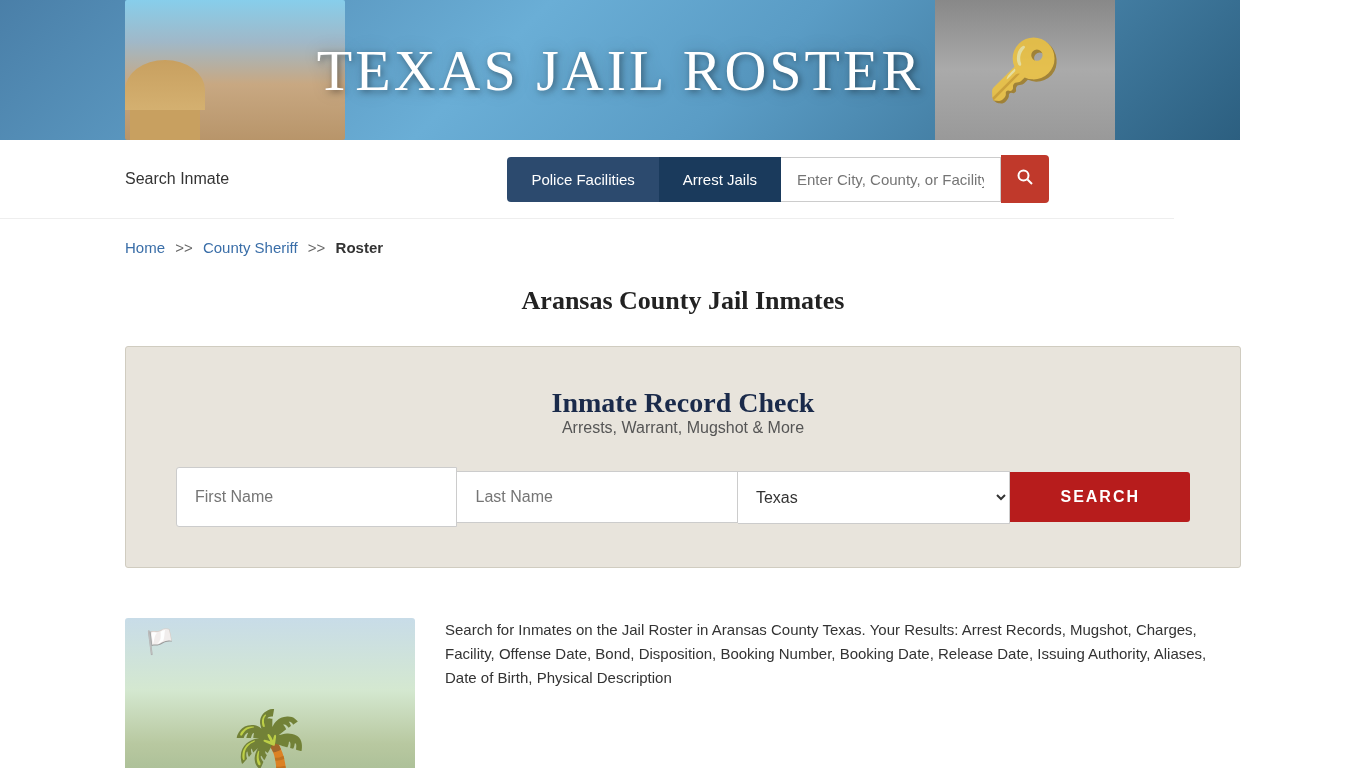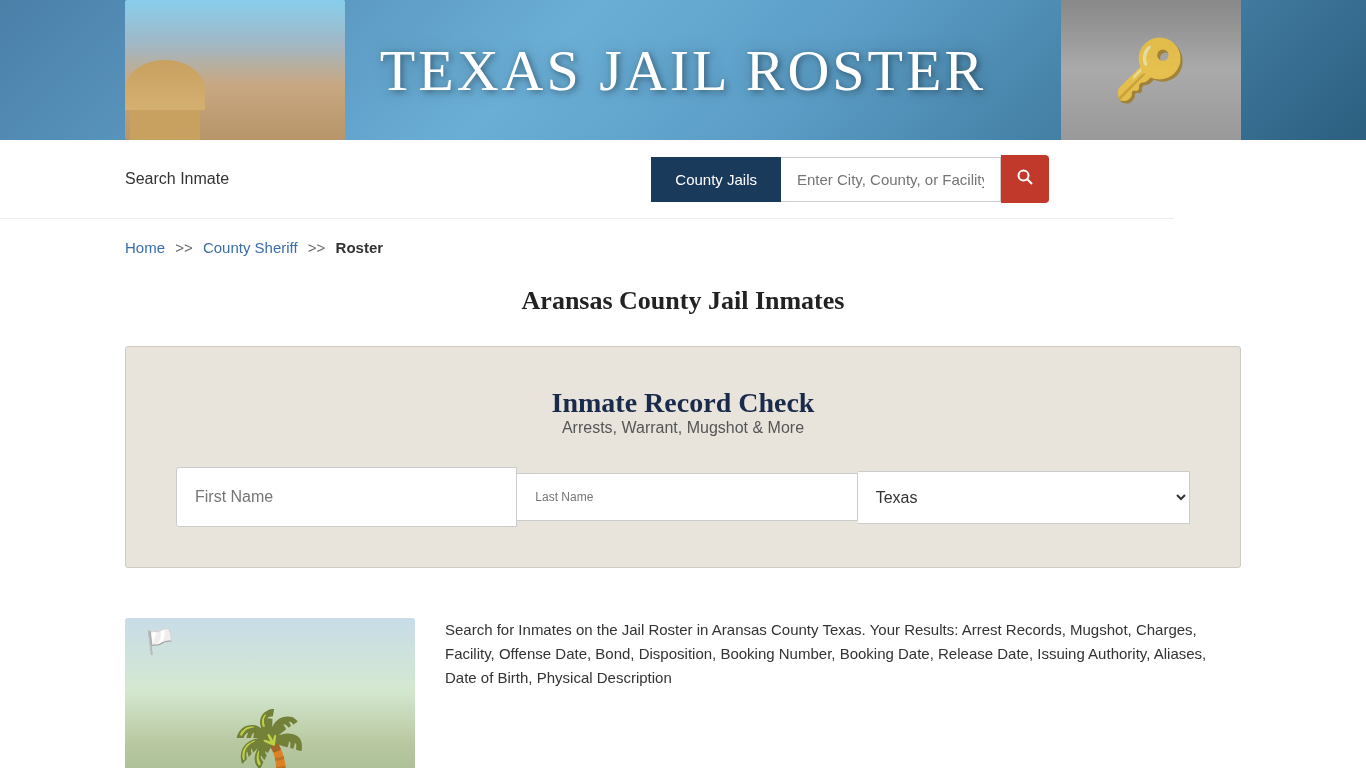--- a/index.html
+++ b/index.html
@@ -1,20 +1,20 @@
 <!DOCTYPE html>
 <html><head>
   <meta charset="utf-8">
   <style>
     * { margin: 0; padding: 0; box-sizing: border-box; }
     body { font-family: Georgia, 'Times New Roman', serif; background: #fff; width: 1366px; min-height: 768px; overflow-x: hidden; }
 
     
     .header-banner {
-      width: 1366px;
+      width: 1240px;
       height: 140px;
       background: linear-gradient(135deg, #4a7fa8 0%, #6aaed6 40%, #5a9cc5 60%, #2c5f80 100%);
       position: relative;
       overflow: hidden;
       display: flex;
       align-items: center;
       justify-content: center;
     }
     .header-banner .capitol-img {
       position: absolute;
@@ -190,21 +190,21 @@
       color: #999;
       outline: none;
       background: #fff;
       border-radius: 3px 0 0 3px;
     }
     .inmate-last-name {
       flex: 1;
       border: 1px solid #ccc;
       border-left: none;
       padding: 16px 18px;
-      font-size: 12px;
+      font-size: 16px;
       font-family: Arial, sans-serif;
       color: #999;
       outline: none;
       background: #fff;
     }
     .inmate-state-select {
       flex: 1;
       border: 1px solid #ccc;
       border-left: none;
       padding: 16px 14px;
@@ -282,21 +282,22 @@
   </div>
   <h1 class="header-title">Texas Jail Roster</h1>
   <div class="header-keys">
     <span class="keys-visual">🔑</span>
   </div>
 </div>
 
 <div class="nav-bar">
   <div class="nav-left">Search Inmate</div>
   <div class="nav-right">
-    <button class="btn-county">County Jails</button>
+    <button class="btn-police">Police Facilities</button>
+    <button class="btn-county">Arrest Jails</button>
     <input class="search-facility-input" type="text" placeholder="Enter City, County, or Facility" style="">
     <button class="btn-search-icon">
       <svg width="16" height="16" viewBox="0 0 16 16" fill="white">
         <circle cx="6.5" cy="6.5" r="5" stroke="white" stroke-width="2" fill="none"></circle>
         <line x1="10.5" y1="10.5" x2="15" y2="15" stroke="white" stroke-width="2"></line>
       </svg>
     </button>
   </div>
 </div>
 
@@ -311,20 +312,21 @@
 <div class="page-title">Aransas County Jail Inmates</div>
 
 <div class="inmate-check-box">
   <div class="inmate-check-title">Inmate Record Check</div>
   <div class="inmate-check-subtitle">Arrests, Warrant, Mugshot &amp; More</div>
   <div class="inmate-search-row">
     <input class="inmate-first-name" type="text" placeholder="First Name" style="">
     <input class="inmate-last-name" type="text" placeholder="Last Name" style="">
     <select class="inmate-state-select">
     <option value="Alabama">Alabama</option><option value="Alaska">Alaska</option><option value="Arizona">Arizona</option><option value="Arkansas">Arkansas</option><option value="California">California</option><option value="Colorado">Colorado</option><option value="Connecticut">Connecticut</option><option value="Delaware">Delaware</option><option value="Florida">Florida</option><option value="Georgia">Georgia</option><option value="Hawaii">Hawaii</option><option value="Idaho">Idaho</option><option value="Illinois">Illinois</option><option value="Indiana">Indiana</option><option value="Iowa">Iowa</option><option value="Kansas">Kansas</option><option value="Kentucky">Kentucky</option><option value="Louisiana">Louisiana</option><option value="Maine">Maine</option><option value="Maryland">Maryland</option><option value="Massachusetts">Massachusetts</option><option value="Michigan">Michigan</option><option value="Minnesota">Minnesota</option><option value="Mississippi">Mississippi</option><option value="Missouri">Missouri</option><option value="Montana">Montana</option><option value="Nebraska">Nebraska</option><option value="Nevada">Nevada</option><option value="New Hampshire">New Hampshire</option><option value="New Jersey">New Jersey</option><option value="New Mexico">New Mexico</option><option value="New York">New York</option><option value="North Carolina">North Carolina</option><option value="North Dakota">North Dakota</option><option value="Ohio">Ohio</option><option value="Oklahoma">Oklahoma</option><option value="Oregon">Oregon</option><option value="Pennsylvania">Pennsylvania</option><option value="Rhode Island">Rhode Island</option><option value="South Carolina">South Carolina</option><option value="South Dakota">South Dakota</option><option value="Tennessee">Tennessee</option><option value="Texas" selected="">Texas</option><option value="Utah">Utah</option><option value="Vermont">Vermont</option><option value="Virginia">Virginia</option><option value="Washington">Washington</option><option value="West Virginia">West Virginia</option><option value="Wisconsin">Wisconsin</option><option value="Wyoming">Wyoming</option></select>
+    <button class="btn-inmate-search">SEARCH</button>
   </div>
 </div>
 
 <div class="bottom-section">
   <div class="bottom-image">
     <div class="flag-area">🏳️</div>
     <div class="palm-tree">🌴</div>
   </div>
   <div class="bottom-text">Search for Inmates on the Jail Roster in Aransas County Texas. Your Results: Arrest Records, Mugshot, Charges, Facility, Offense Date, Bond, Disposition, Booking Number, Booking Date, Release Date, Issuing Authority, Aliases, Date of Birth, Physical Description</div>
 </div>

